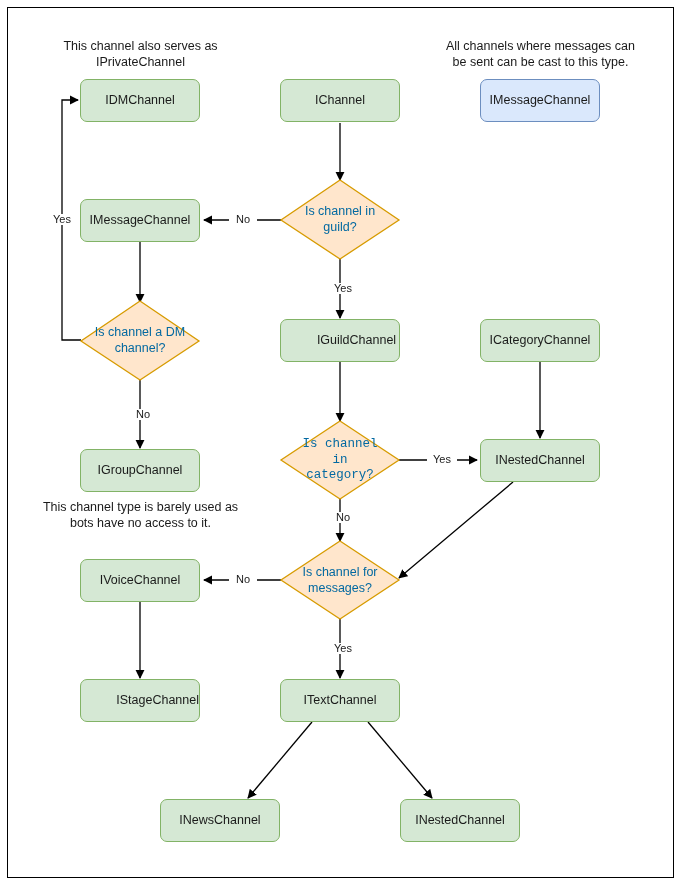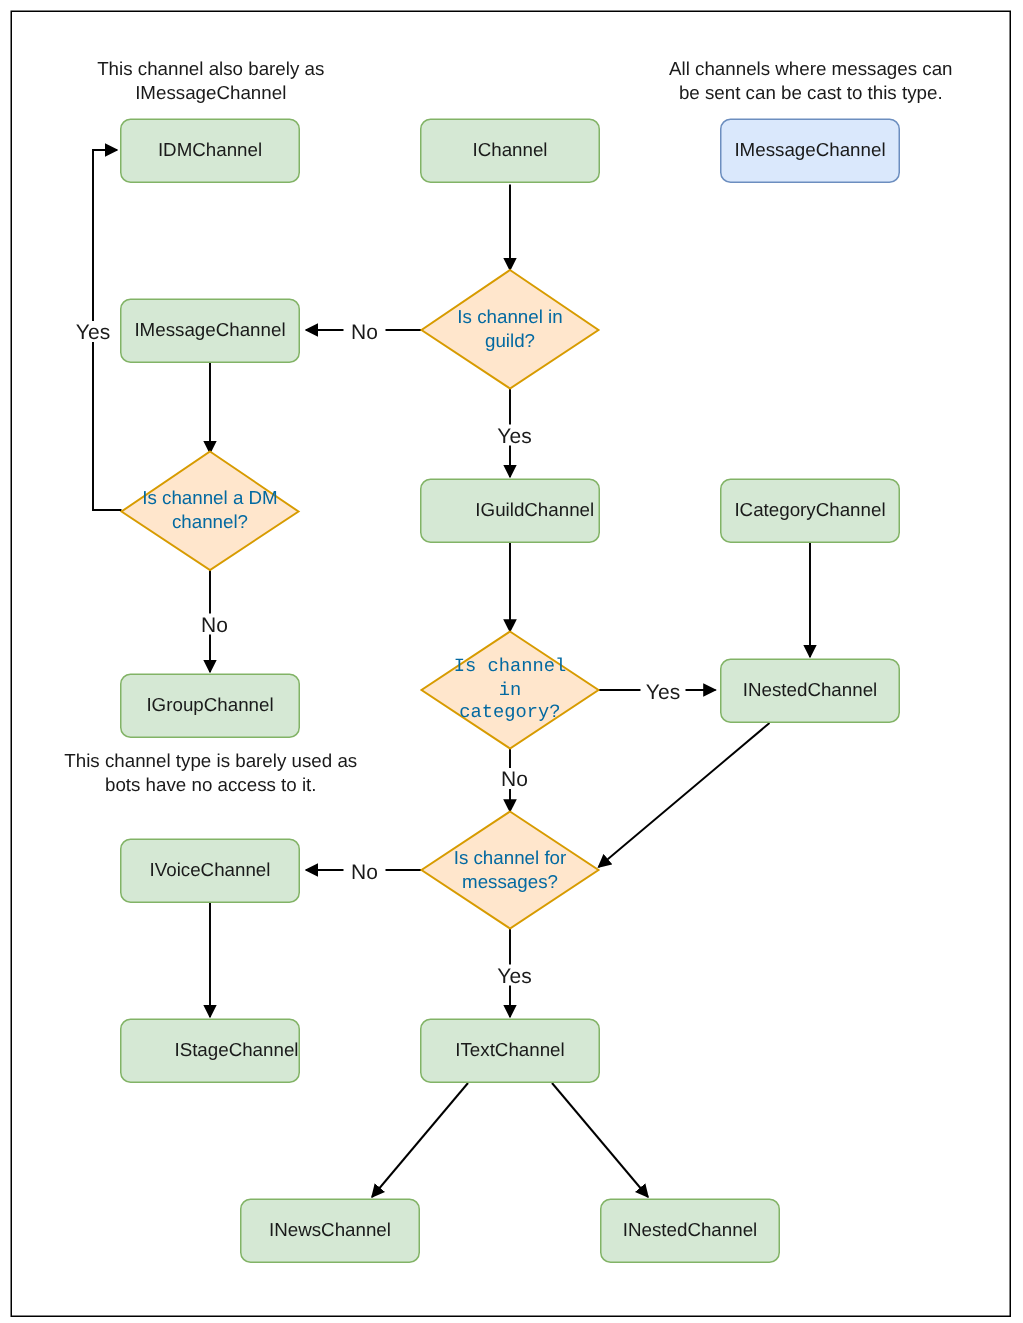--- a/index.html
+++ b/index.html
@@ -64,21 +64,21 @@
   }
   .note {
     position: absolute;
     text-align: center;
     font-size: 12.5px;
     color: #1a1a1a;
     line-height: 1.3;
   }
   .elabel {
     position: absolute;
-    font-size: 14px;
+    font-size: 11px;
     color: #1a1a1a;
     background: #ffffff;
     padding: 0 2px;
     text-align: center;
     line-height: 1;
   }
 </style>
 </head>
 <body>
 
@@ -126,21 +126,21 @@
   </g>
 
   <g stroke="#d79b00" stroke-width="1.3" fill="#ffe6cc">
     <polygon points="340,180 399,220 340,259 281,220"></polygon>
     <polygon points="140,301 199,341 140,380 81,341"></polygon>
     <polygon points="340,421 399,460 340,499 281,460"></polygon>
     <polygon points="340,541 399,580 340,619 281,580"></polygon>
   </g>
 </svg>
 
-<div class="note" style="left:38px; top:38px; width:205px;">This channel also barely as IMessageChannel</div>
+<div class="note" style="left:38px; top:38px; width:205px;">This channel also serves as IPrivateChannel</div>
 <div class="note" style="left:438px; top:38px; width:205px;">All channels where messages can be sent can be cast to this type.</div>
 <div class="note" style="left:38px; top:499px; width:205px;">This channel type is barely used as bots have no access to it.</div>
 
 <div class="node nbox" style="left:80px; top:79px; width:120px; height:43px;">
   <span>IDMChannel</span>
 </div>
 
 <div class="node nbox" style="left:280px; top:79px; width:120px; height:43px;">
   <span>IChannel</span>
 </div>

